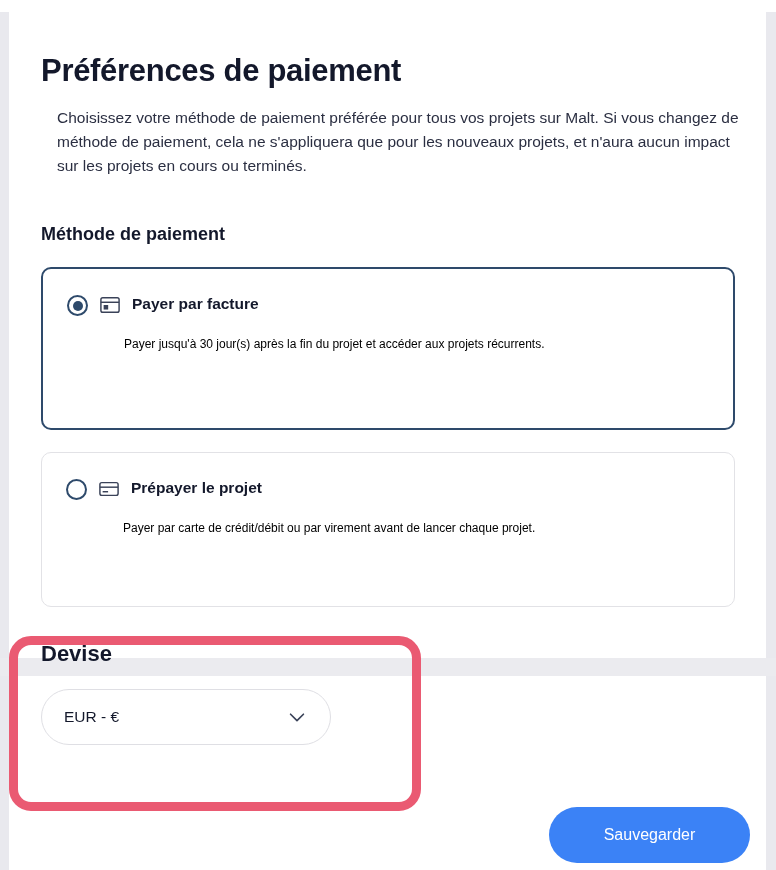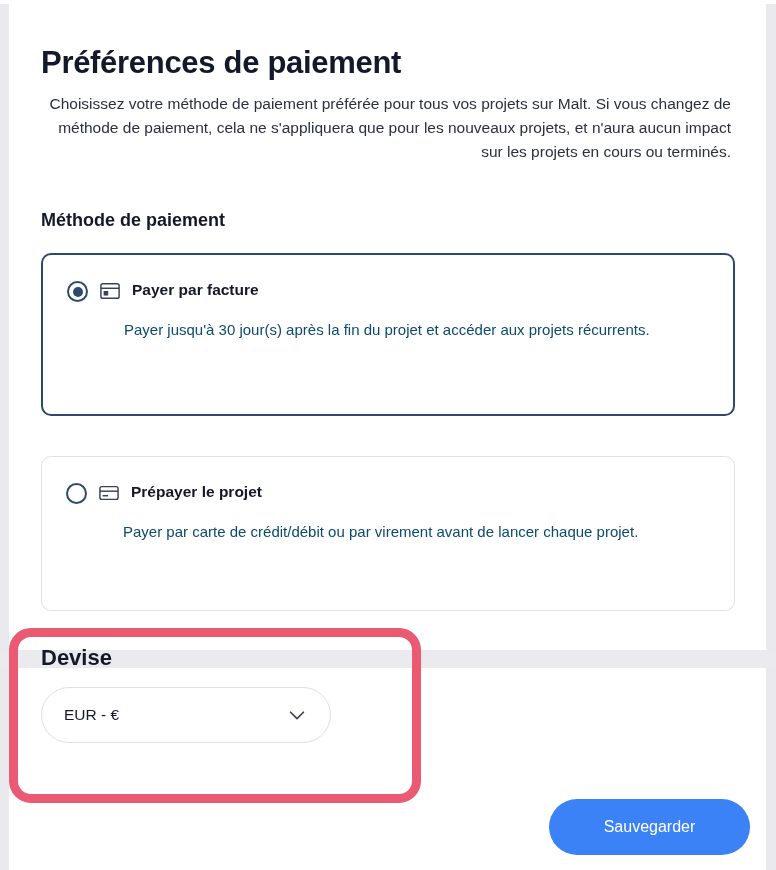--- a/index.html
+++ b/index.html
@@ -11,21 +11,21 @@
     height: 870px;
     background: #ffffff;
     font-family: "Liberation Sans", sans-serif;
     color: #1a1a2e;
     position: relative;
     overflow: hidden;
   }
   .page {
     position: absolute;
     left: 0;
-    top: 4px;
+    top: 12px;
     width: 776px;
     height: 664px;
     background: #ffffff;
   }
   
   .edge-left {
     position: absolute;
     left: 0; top: 0;
     width: 9px; height: 870px;
     background: #e9e9ee;
@@ -52,24 +52,23 @@
     font-size: 31px;
     line-height: 38px;
     font-weight: bold;
     letter-spacing: -0.3px;
     margin: 0 0 10px 0;
     color: #13182b;
   }
   p.subtitle {
     font-size: 15.5px;
     line-height: 24px;
-    margin: 0;
+    margin: 16px;
     color: #2b2f42;
     width: 690px;
-    text-align: right;
   }
   h2.section-title {
     font-size: 18px;
     font-weight: bold;
     margin: 46px 0 0 0;
     color: #13182b;
   }
   .option-card {
     position: relative;
     box-sizing: border-box;
@@ -77,21 +76,21 @@
     background: #ffffff;
     padding: 26px 24px 24px 24px;
   }
   .option-card.selected {
     border: 2px solid #2e4a6b;
     margin-top: 22px;
     height: 163px;
   }
   .option-card.unselected {
     border: 1px solid #e2e2e6;
-    margin-top: 40px;
+    margin-top: 22px;
     height: 155px;
   }
   .option-head {
     display: flex;
     gap: 11px;
   }
   .radio {
     width: 21px;
     height: 21px;
     border-radius: 50%;
@@ -123,36 +122,36 @@
     justify-content: center;
     color: #3a4258;
   }
   .opt-label {
     font-size: 15.5px;
     font-weight: bold;
     color: #13182b;
   }
   .opt-desc {
     margin: 16px 0 0 57px;
-    font-size: 15px;
+    font-size: 12px;
     line-height: 24px;
-    color: #0c4a6e;
+    color: #000000;
     width: 600px;
   }
   .currency-section {
     margin-top: 34px;
   }
   h2.currency-title {
     font-size: 22px;
     font-weight: bold;
     margin: 0;
     color: #13182b;
   }
   .select {
-    margin-top: 16px;
+    margin-top: 22px;
     width: 290px;
     height: 56px;
     box-sizing: border-box;
     border: 1px solid #dfdfe4;
     border-radius: 28px;
     background: #ffffff;
     display: flex;
     align-items: center;
     padding: 0 22px;
     justify-content: space-between;

